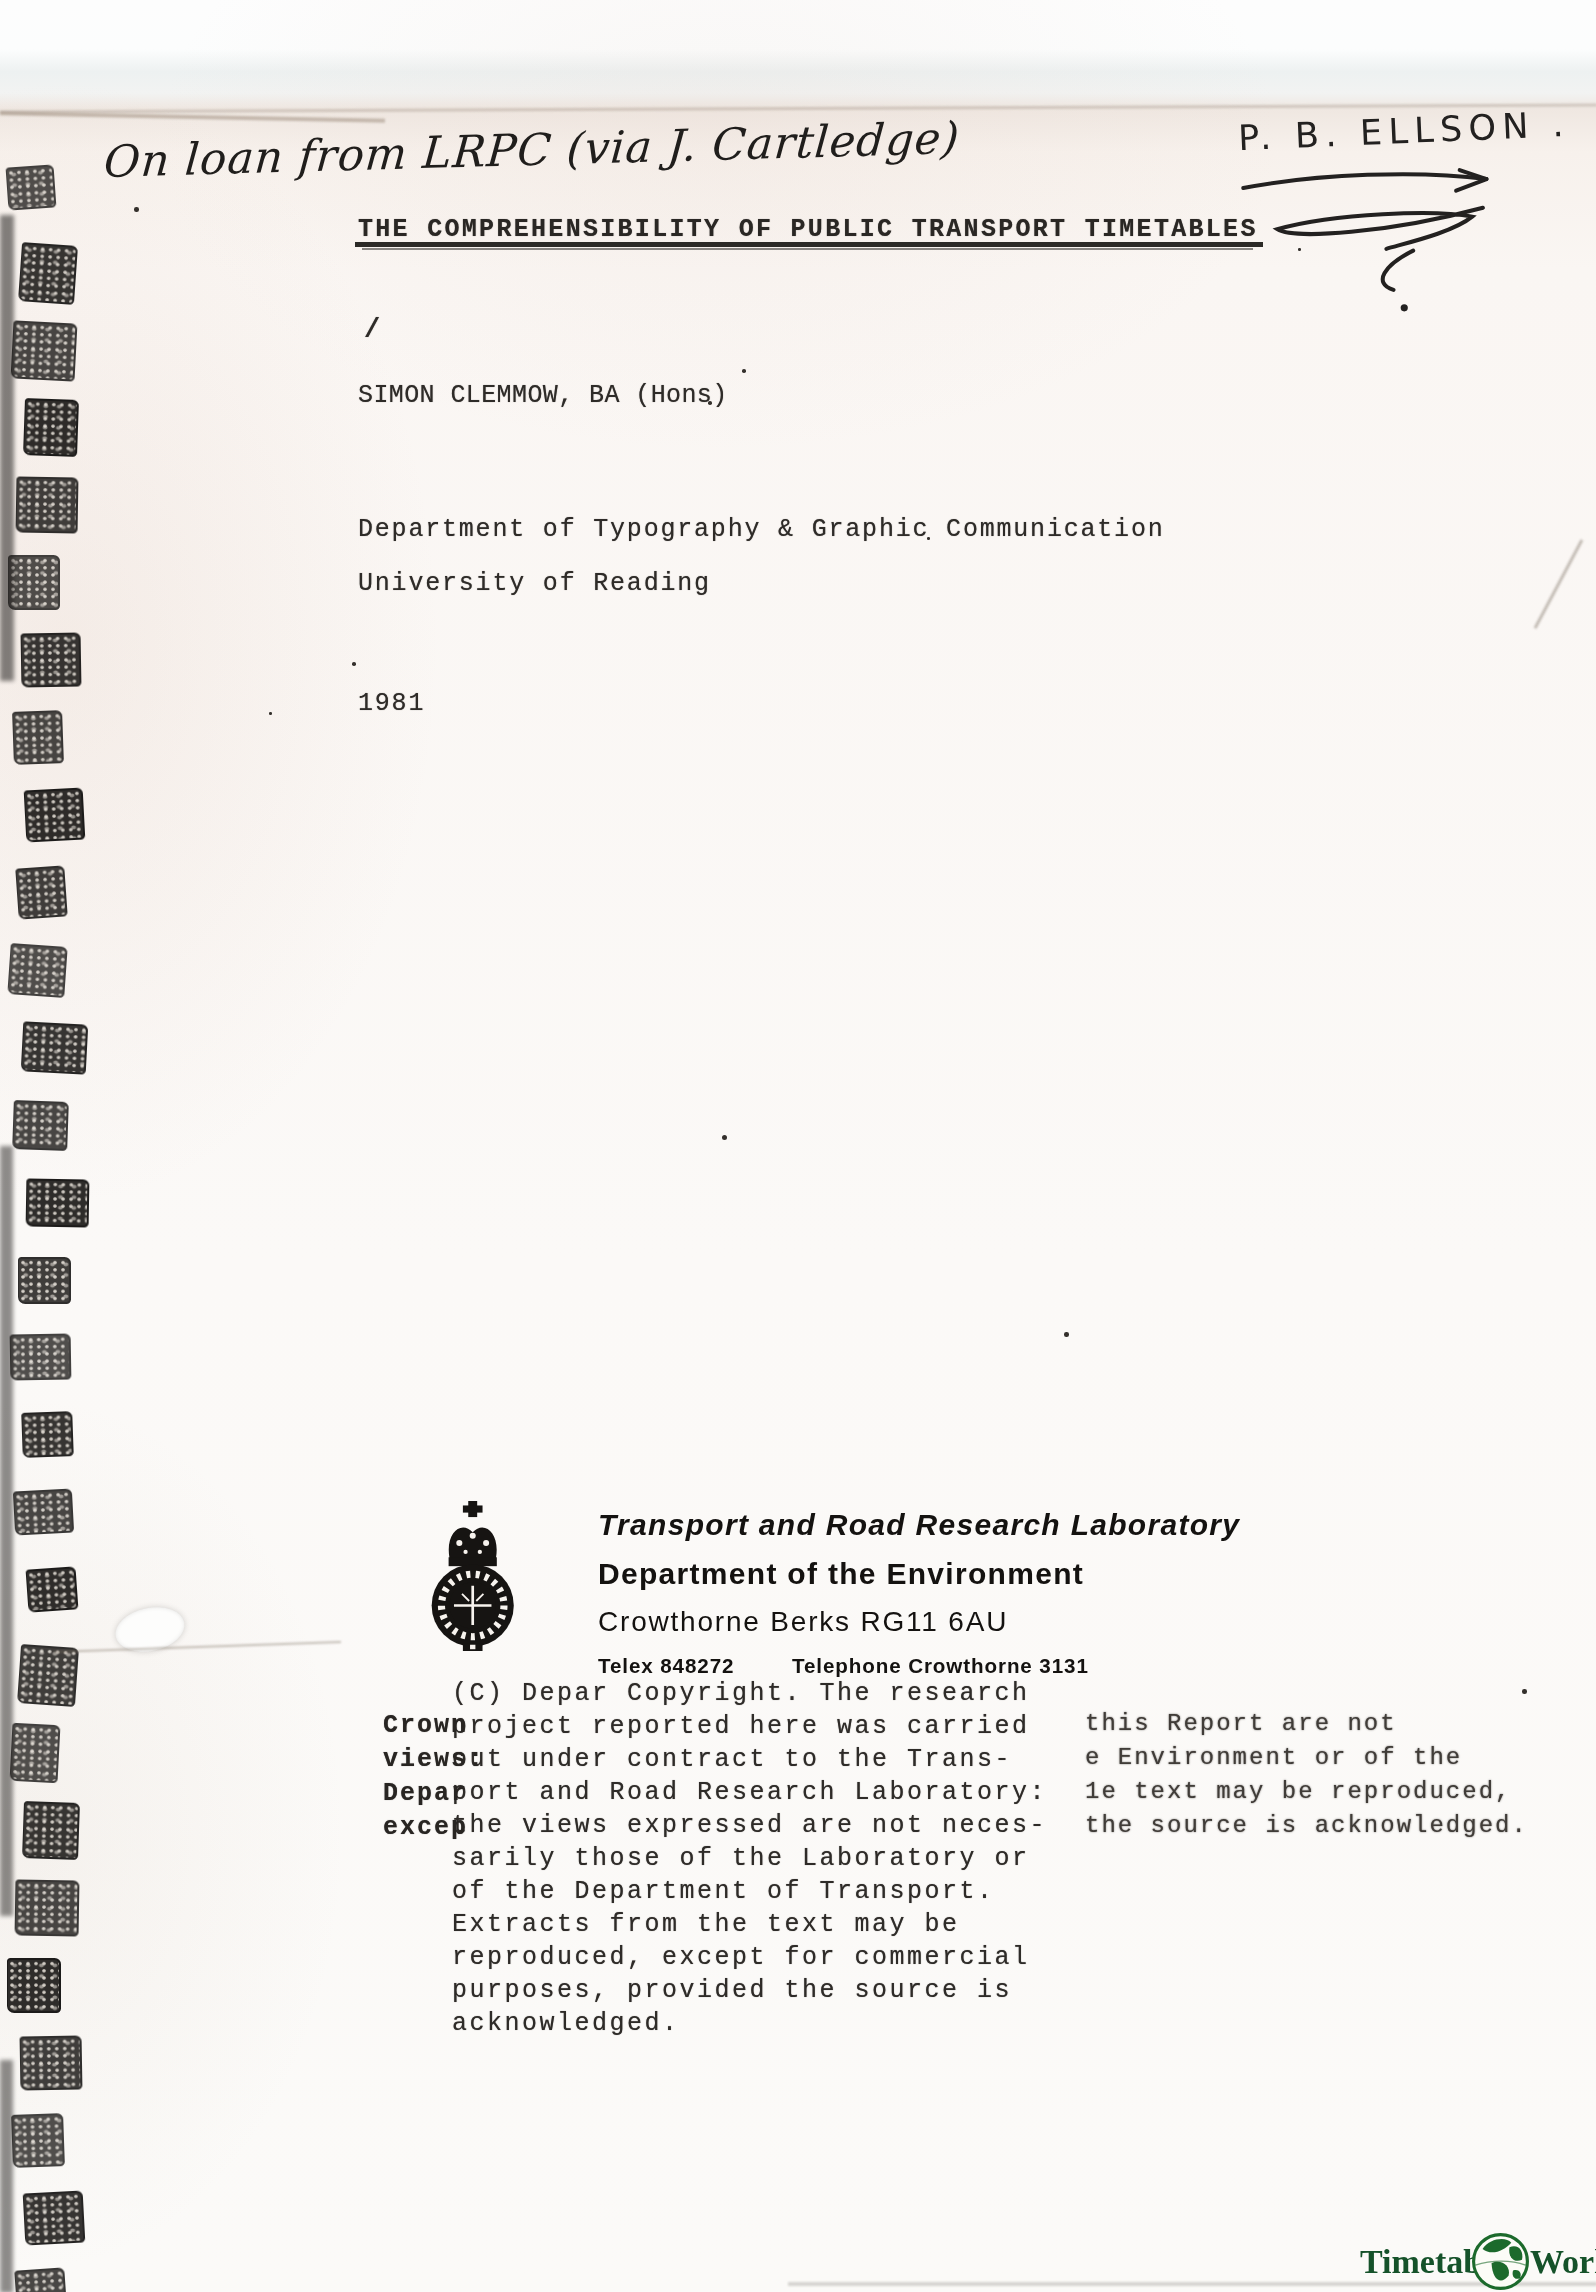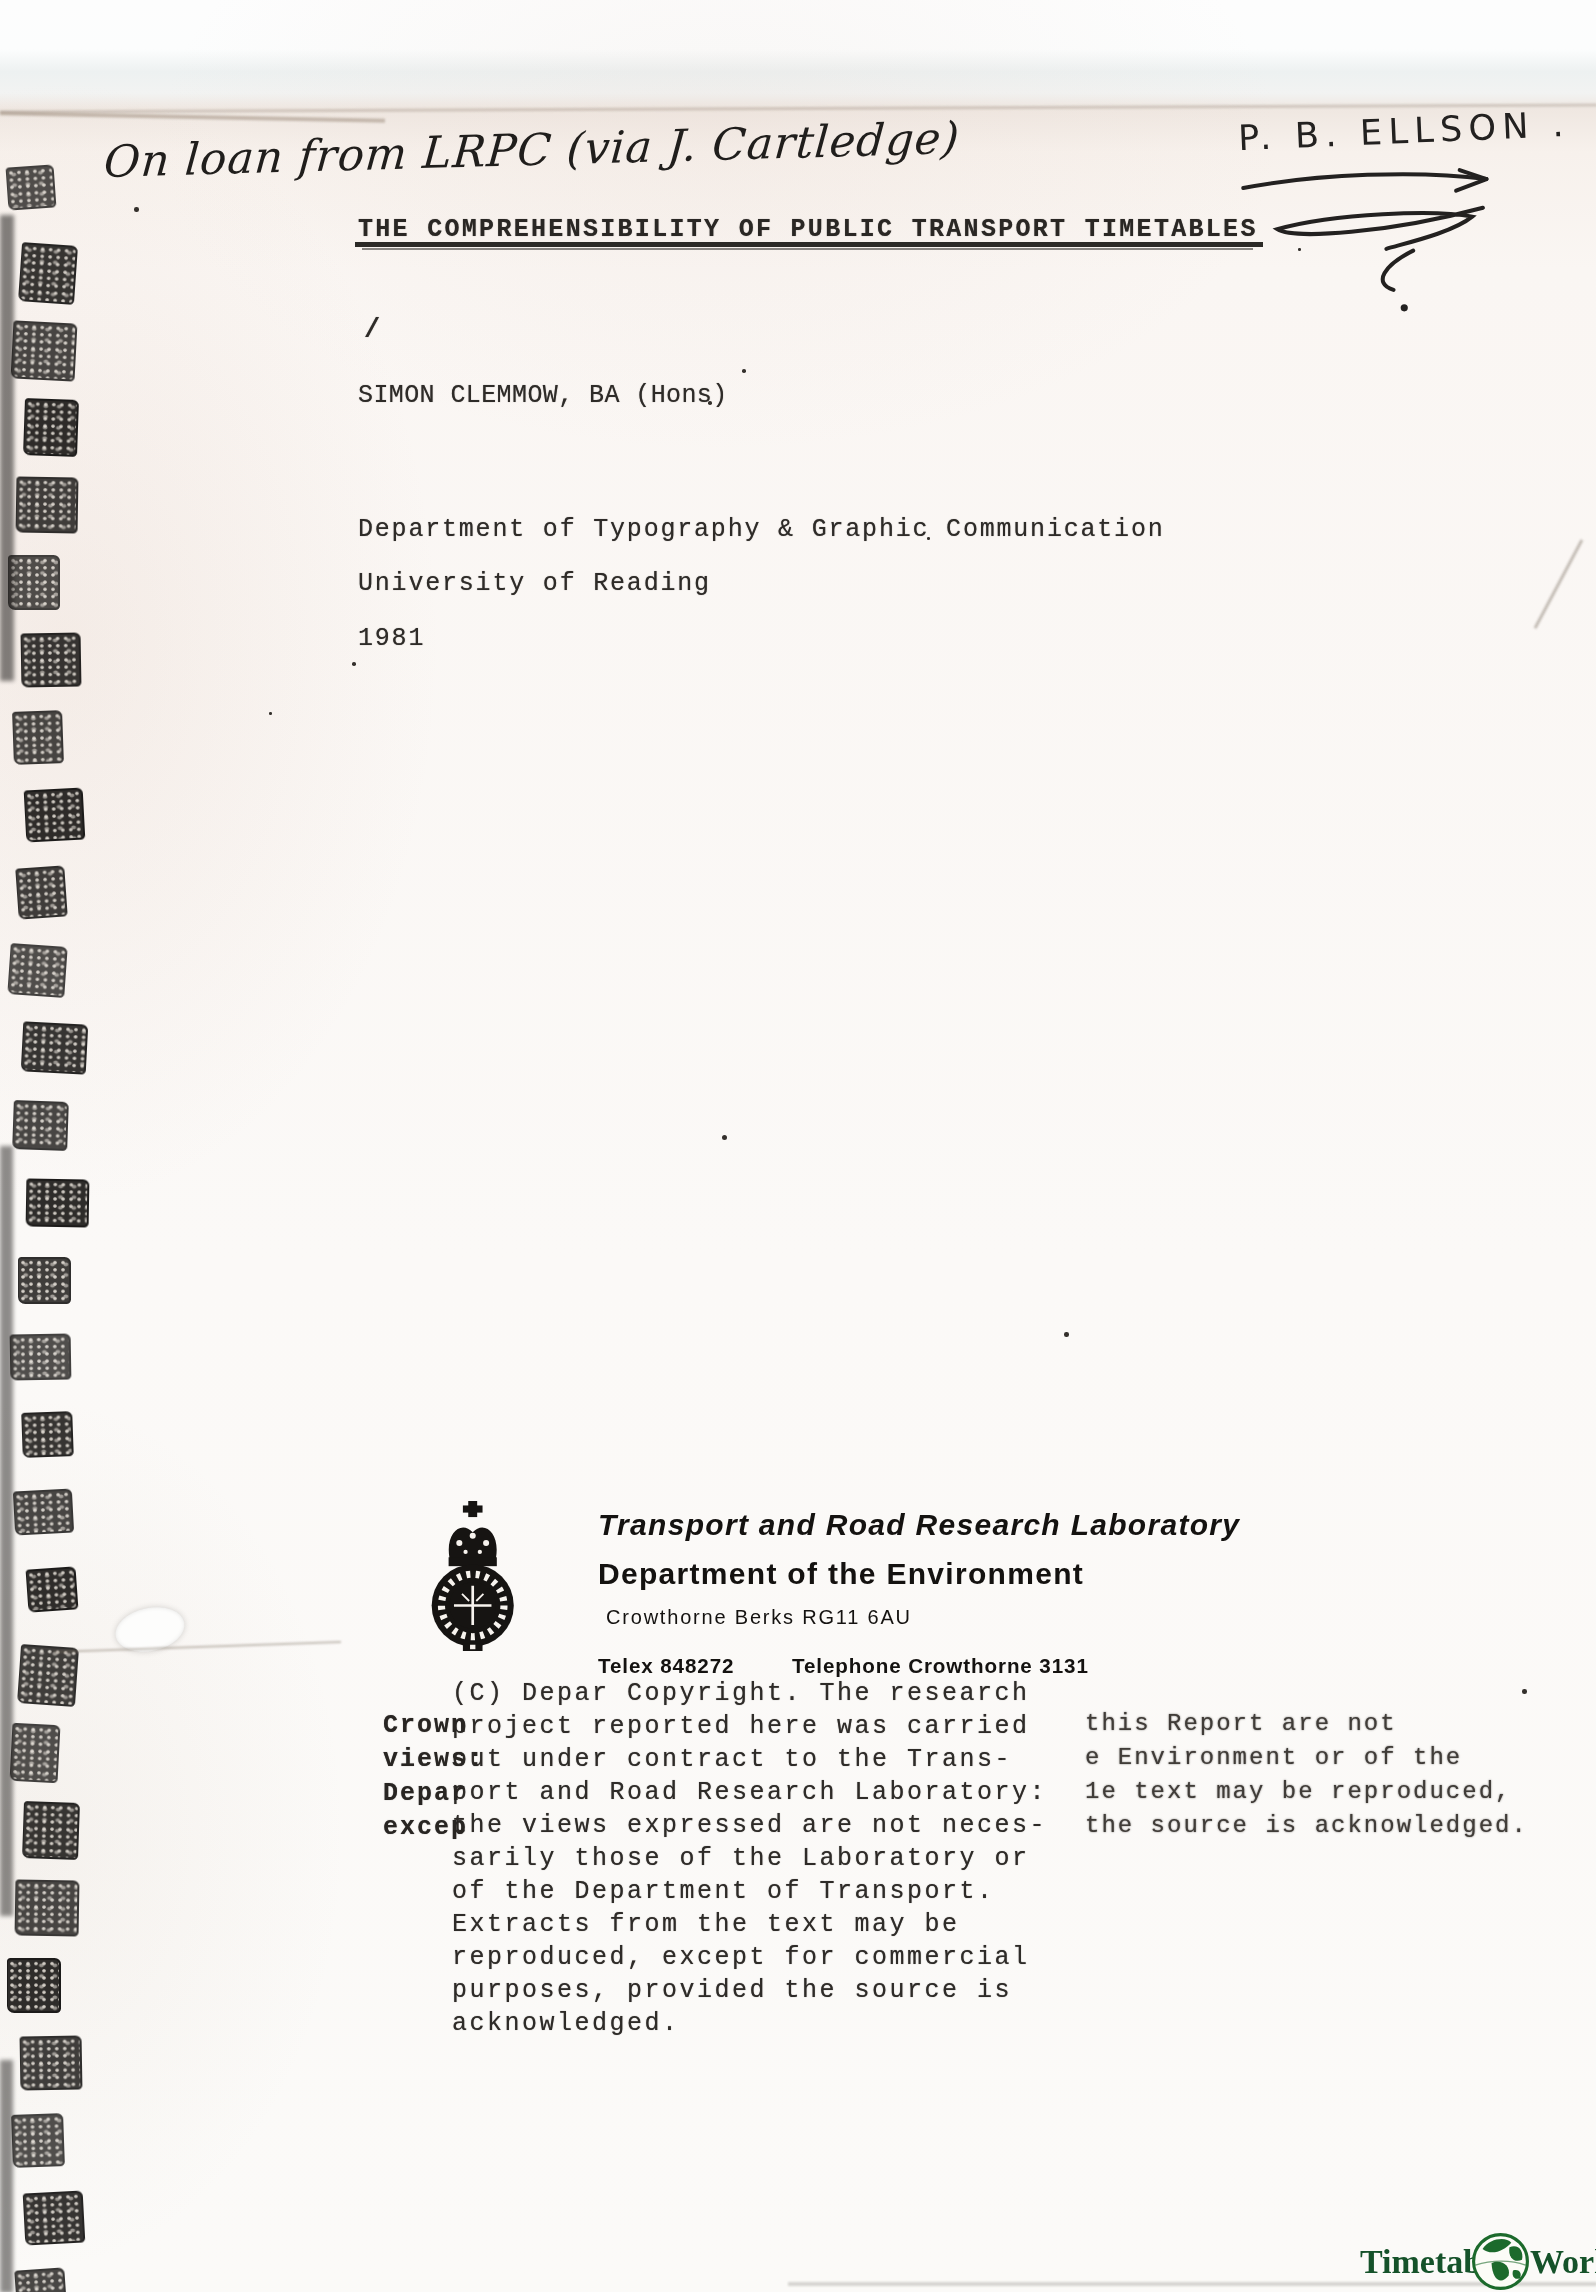--- a/index.html
+++ b/index.html
@@ -25,21 +25,21 @@
   .tw-title{font-size:25px;letter-spacing:2.3px;font-weight:bold;color:#2a2724;}
   .tw-line{font-size:25px;letter-spacing:1.8px;}
   .tw-author{font-size:25px;letter-spacing:0.4px;text-align:center;}
   .tw-copy{font-size:25px;letter-spacing:2.5px;line-height:33px;}
   .tw-frag-left{font-size:25px;letter-spacing:2px;line-height:34px;font-weight:bold;color:#282522;}
   .tw-frag-right{font-size:24px;letter-spacing:2px;line-height:34px;color:#403c38;
       text-shadow:0 0 1.8px rgba(64,60,56,.8);filter:blur(0.3px);}
   .hand{font-family:"DejaVu Serif",serif;font-style:italic;color:#201e1c;white-space:nowrap;}
   .lh{color:#141210;white-space:nowrap;}
   .lh-b{font-weight:bold;letter-spacing:1.3px;font-size:30px;}
-  .lh-r{letter-spacing:1.8px;font-size:20px;margin-left:8px;}
+  .lh-r{letter-spacing:1.8px;font-size:28px;}
   .lh-s{letter-spacing:0.9px;font-size:20.6px;}
   .underline-bar{background:#2c2a27;filter:blur(0.4px);}
   .bind-tab{position:absolute;background-color:#262422;
     background-image:
       radial-gradient(rgba(236,230,221,.85) 1.3px, transparent 2.3px),
       radial-gradient(rgba(236,230,221,.55) 1.8px, transparent 2.9px);
     background-size:8px 7.2px,13.4px 10.7px;
     border:2.7px solid #141312;border-left-width:0.9px;
     border-radius:3.6px 6.3px 4.5px 7.2px;filter:blur(0.5px);}
   .smudge{position:absolute;background:#211f1d;filter:blur(2.2px);}
@@ -117,21 +117,21 @@
   <div class="underline-bar abs" style="left:355px;top:242px;width:908px;height:4.5px;"></div>
   <div class="underline-bar abs" style="left:362px;top:248px;width:891px;height:1.8px;opacity:.55;"></div>
 
   <div class="tw abs" style="left:364px;top:315px;font-size:27px;font-weight:bold;">/</div>
 
   <div class="tw tw-author abs" style="left:358px;top:381px;">SIMON CLEMMOW, BA (Hons)</div>
 
   <div class="tw tw-line abs" style="left:358px;top:515px;">Department of Typography &amp; Graphic Communication</div>
   <div class="tw tw-line abs" style="left:358px;top:569px;">University of Reading</div>
 
-  <div class="tw tw-line abs" style="left:358px;top:624px;">1981</div>
+  <div class="tw tw-line abs" style="left:358px;top:689px;">1981</div>
 
   <svg class="abs" style="left:428px;top:1501px;filter:blur(0.4px);" width="93" height="150" viewBox="0 0 104 168">
     <g fill="#161412">
       <rect x="45" y="0" width="10" height="18"></rect>
       <rect x="39" y="5" width="22" height="8"></rect>
       <path d="M24 64 C 19 36 37 21 50 35 C 63 21 81 36 76 64 L73 71 L27 71 Z"></path>
       <rect x="23" y="63" width="54" height="10"></rect>
       <circle cx="50" cy="117" r="46"></circle>
       <path d="M39 160 h22 v13 h-22 z"></path>
     </g>

